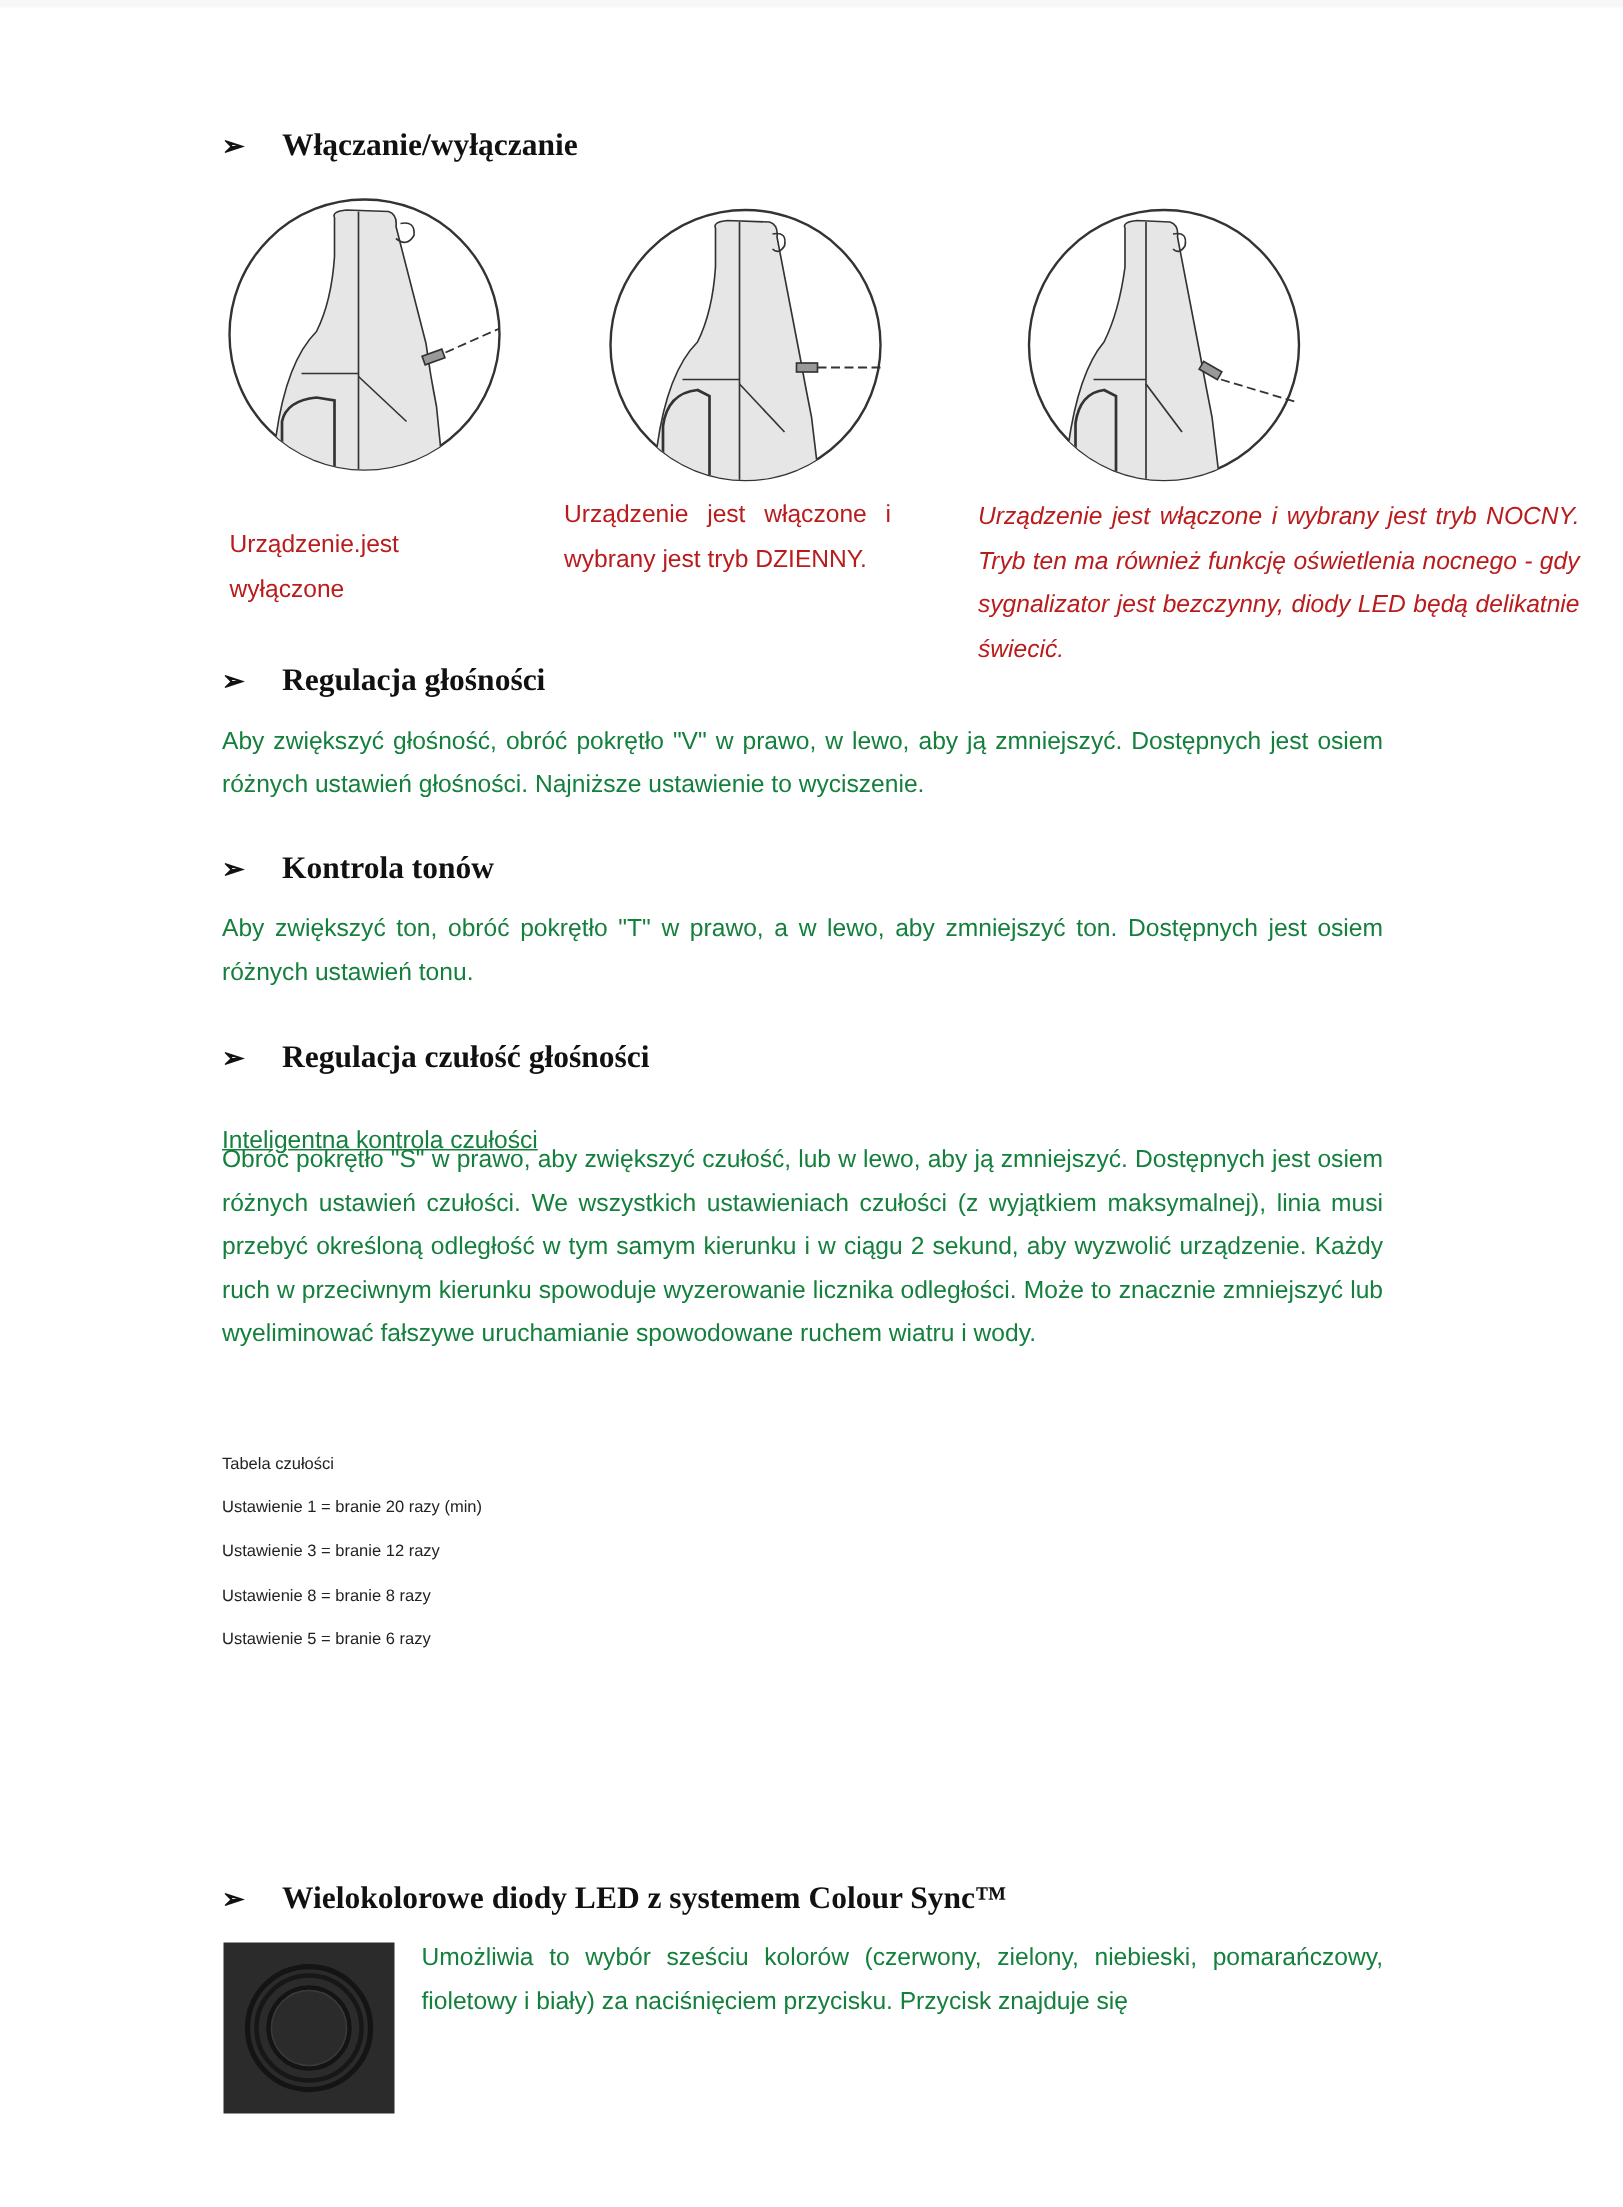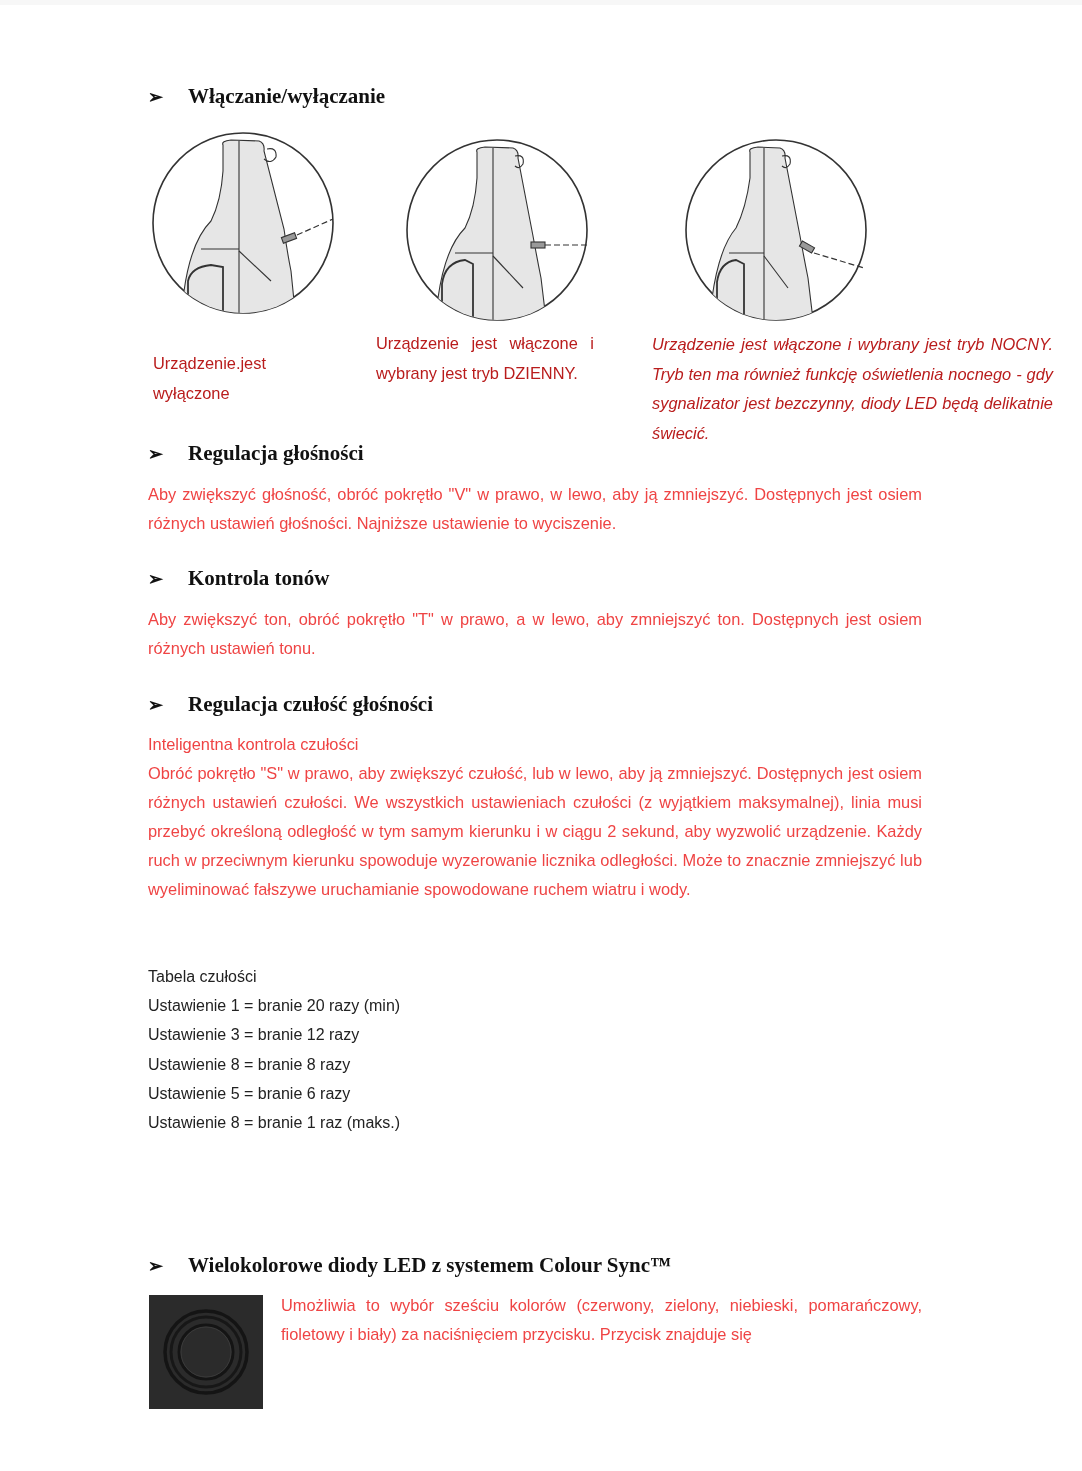--- a/index.html
+++ b/index.html
@@ -11,27 +11,27 @@
     .topbar { position: absolute; left: 0; top: 0; width: 1082px; height: 5px; background: #f7f7f7; }
     .heading {
       position: absolute; left: 148px;
       font-family: "Liberation Serif", "DejaVu Serif", serif;
       font-weight: bold; font-size: 21px; color: #111;
       display: flex; align-items: center; white-space: nowrap;
     }
     .heading .bullet { width: 40px; display: inline-block; font-size: 18px; }
     .para {
       position: absolute; left: 148px; width: 774px;
-      font-size: 16.4px; line-height: 29px; color: #ef4444;
+      font-size: 16.4px; line-height: 29px; color: #15803d;
       text-align: justify; text-align-last: left;
     }
     .caption { position: absolute; font-size: 16.4px; line-height: 29.5px; color: #b91c1c; }
     .caption.justify { text-align: justify; text-align-last: left; }
     .figure { position: absolute; width: 184px; height: 184px; }
-    .list { position: absolute; left: 148px; font-size: 16px; color: #222; }
+    .list { position: absolute; left: 148px; font-size: 11px; color: #222; }
     .list div { height: 29.2px; line-height: 29.2px; white-space: nowrap; }
     .led-img { position: absolute; left: 149px; top: 1295px; width: 114px; height: 114px; background: #2b2b2b; }
   </style>
 </head>
 <body>
 
 <div class="topbar"></div>
 
 <div class="heading" style="top:84px;">
   <span class="bullet">➢</span>
@@ -108,30 +108,29 @@
 <div class="heading" style="top:566px;">
   <span class="bullet">➢</span>
   <span>Kontrola tonów</span>
 </div>
 <div class="para" style="top:605px;">Aby zwiększyć ton, obróć pokrętło "T" w prawo, a w lewo, aby zmniejszyć ton. Dostępnych jest osiem różnych ustawień tonu.</div>
 
 <div class="heading" style="top:692px;">
   <span class="bullet">➢</span>
   <span>Regulacja czułość głośności</span>
 </div>
-<div class="para" style="top:730px;">Inteligentna kontrola czułości</div>
+<div class="para" style="top:746px;text-decoration:underline;">Inteligentna kontrola czułości</div>
 <div class="para" style="top:759px;">Obróć pokrętło "S" w prawo, aby zwiększyć czułość, lub w lewo, aby ją zmniejszyć. Dostępnych jest osiem różnych ustawień czułości. We wszystkich ustawieniach czułości (z wyjątkiem maksymalnej), linia musi przebyć określoną odległość w tym samym kierunku i w ciągu 2 sekund, aby wyzwolić urządzenie. Każdy ruch w przeciwnym kierunku spowoduje wyzerowanie licznika odległości. Może to znacznie zmniejszyć lub wyeliminować fałszywe uruchamianie spowodowane ruchem wiatru i wody.</div>
 
 <div class="list" style="top:962px;">
   <div>Tabela czułości</div>
   <div>Ustawienie 1 = branie 20 razy (min)</div>
   <div>Ustawienie 3 = branie 12 razy</div>
   <div>Ustawienie 8 = branie 8 razy</div>
   <div>Ustawienie 5 = branie 6 razy</div>
-  <div>Ustawienie 8 = branie 1 raz (maks.)</div>
 </div>
 
 <div class="heading" style="top:1253px;">
   <span class="bullet">➢</span>
   <span>Wielokolorowe diody LED z systemem Colour Sync™</span>
 </div>
 
 <div class="led-img">
   <svg width="114" height="114" viewBox="0 0 114 114">
     <circle cx="57" cy="57" r="41" fill="none" stroke="#111" stroke-width="3.5" opacity="0.85"></circle>

